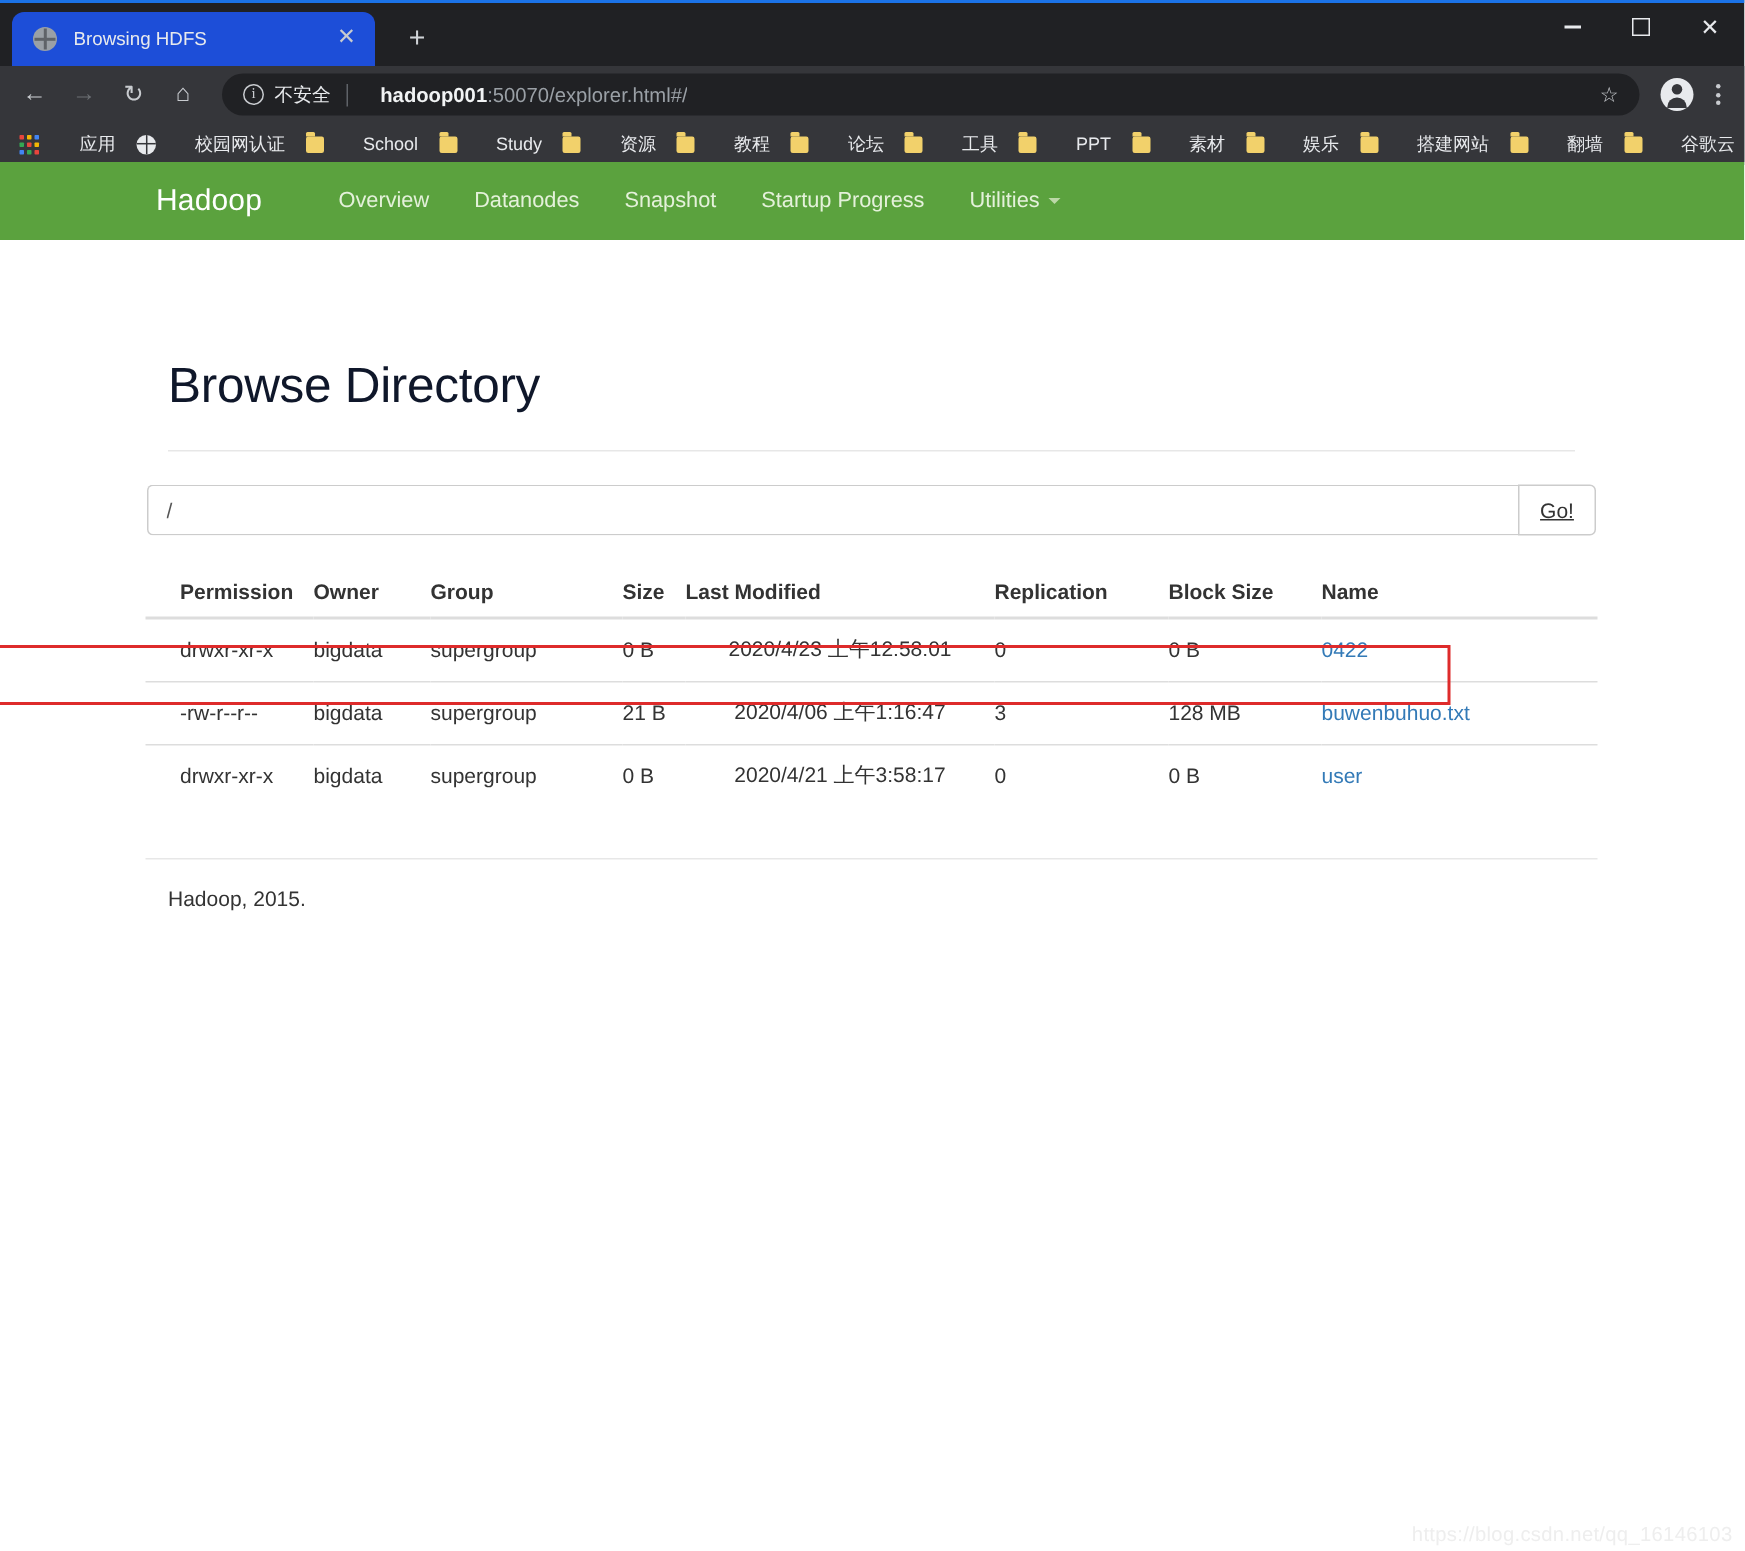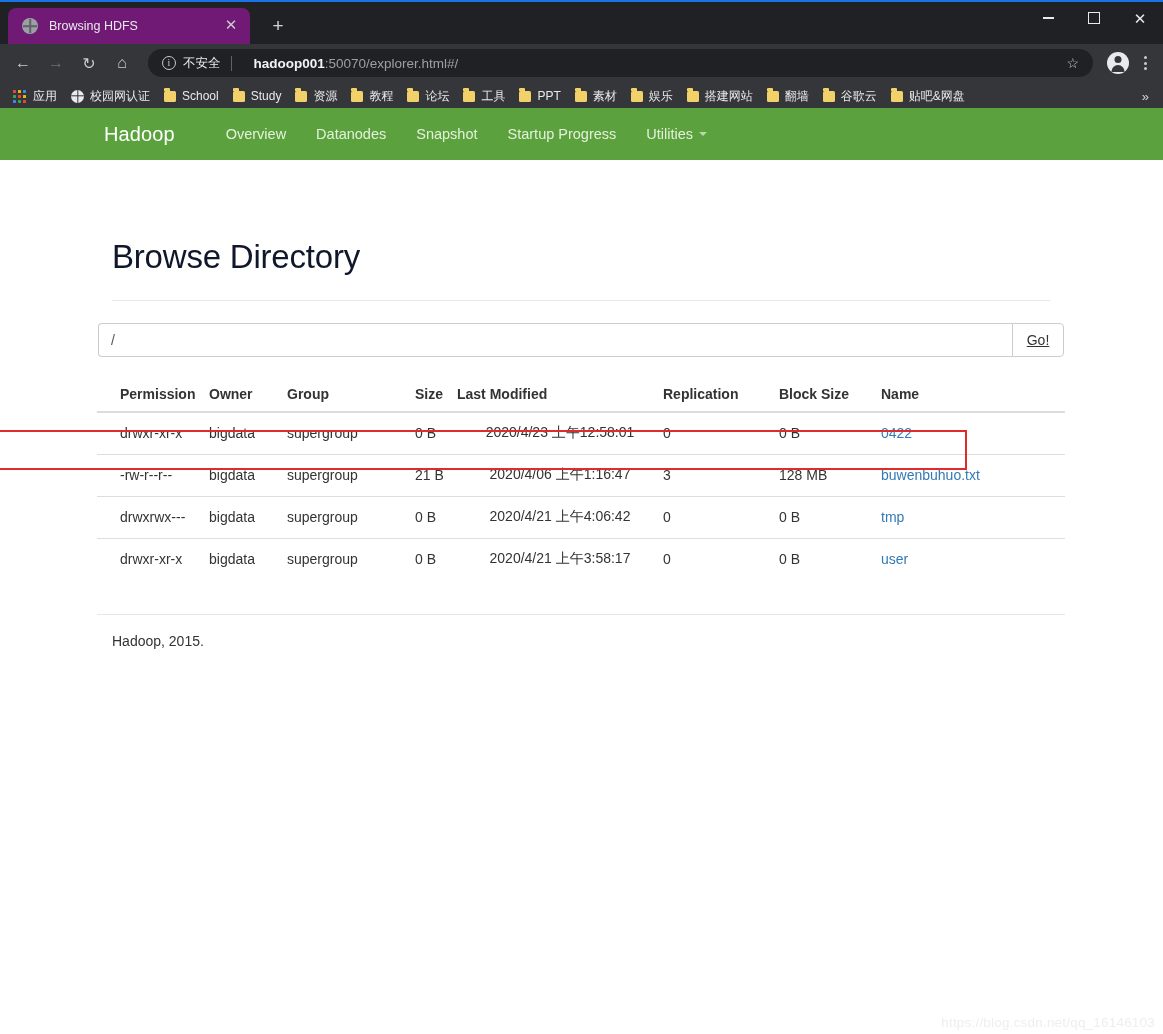--- a/index.html
+++ b/index.html
@@ -24,21 +24,21 @@
   .tabstrip {
     height: 42px;
     display: flex;
     align-items: flex-end;
     position: relative;
     padding-left: 8px;
   }
   .tab {
     width: 242px;
     height: 36px;
-    background: #701a75;
+    background: #1d4ed8;
     border-radius: 8px 8px 0 0;
     display: flex;
     align-items: center;
     padding: 0 10px 0 14px;
     position: relative;
   }
   .tab-favicon {
     width: 16px; height: 16px;
     border-radius: 50%;
     background: #9aa0a6;
@@ -191,20 +191,21 @@
   }
   .bm {
     display: flex;
     align-items: center;
     height: 22px;
     padding: 0 7px;
     color: #e8eaed;
     font-size: 12px;
     white-space: nowrap;
     flex: 0 0 auto;
+    gap: 20px;
   }
   .bm .folder {
     width: 12px; height: 11px;
     background: #f2d16b;
     border-radius: 1.5px;
     margin-right: 6px;
     position: relative;
     flex: 0 0 auto;
   }
   .bm .folder::before {
@@ -571,30 +572,20 @@
             <td class="c-perm">-rw-r--r--</td>
             <td class="c-owner">bigdata</td>
             <td class="c-group">supergroup</td>
             <td class="c-size">21 B</td>
             <td class="c-mod">2020/4/06 上午1:16:47</td>
             <td class="c-repl">3</td>
             <td class="c-block">128 MB</td>
             <td class="c-name"><a href="#">buwenbuhuo.txt</a></td>
           </tr>
           <tr>
-            <td class="c-perm">drwxrwx---</td>
-            <td class="c-owner">bigdata</td>
-            <td class="c-group">supergroup</td>
-            <td class="c-size">0 B</td>
-            <td class="c-mod">2020/4/21 上午4:06:42</td>
-            <td class="c-repl">0</td>
-            <td class="c-block">0 B</td>
-            <td class="c-name"><a href="#">tmp</a></td>
-          </tr>
-          <tr>
             <td class="c-perm">drwxr-xr-x</td>
             <td class="c-owner">bigdata</td>
             <td class="c-group">supergroup</td>
             <td class="c-size">0 B</td>
             <td class="c-mod">2020/4/21 上午3:58:17</td>
             <td class="c-repl">0</td>
             <td class="c-block">0 B</td>
             <td class="c-name"><a href="#">user</a></td>
           </tr>
         </tbody>

